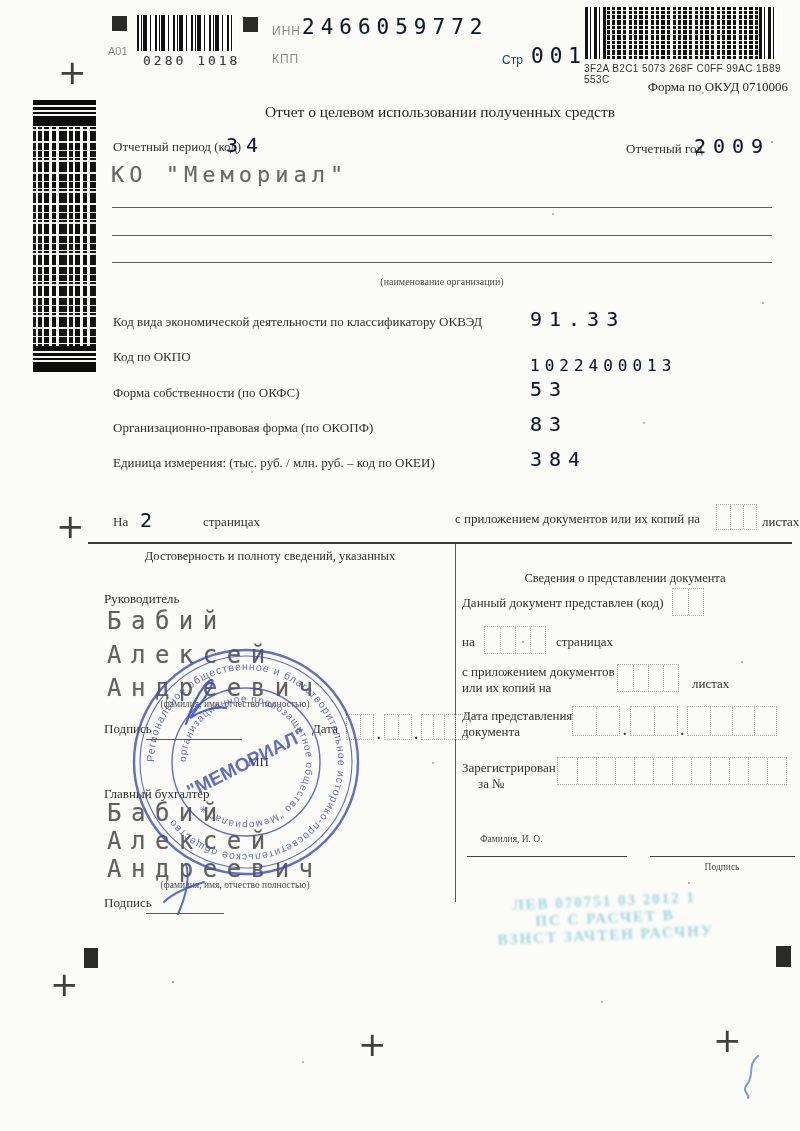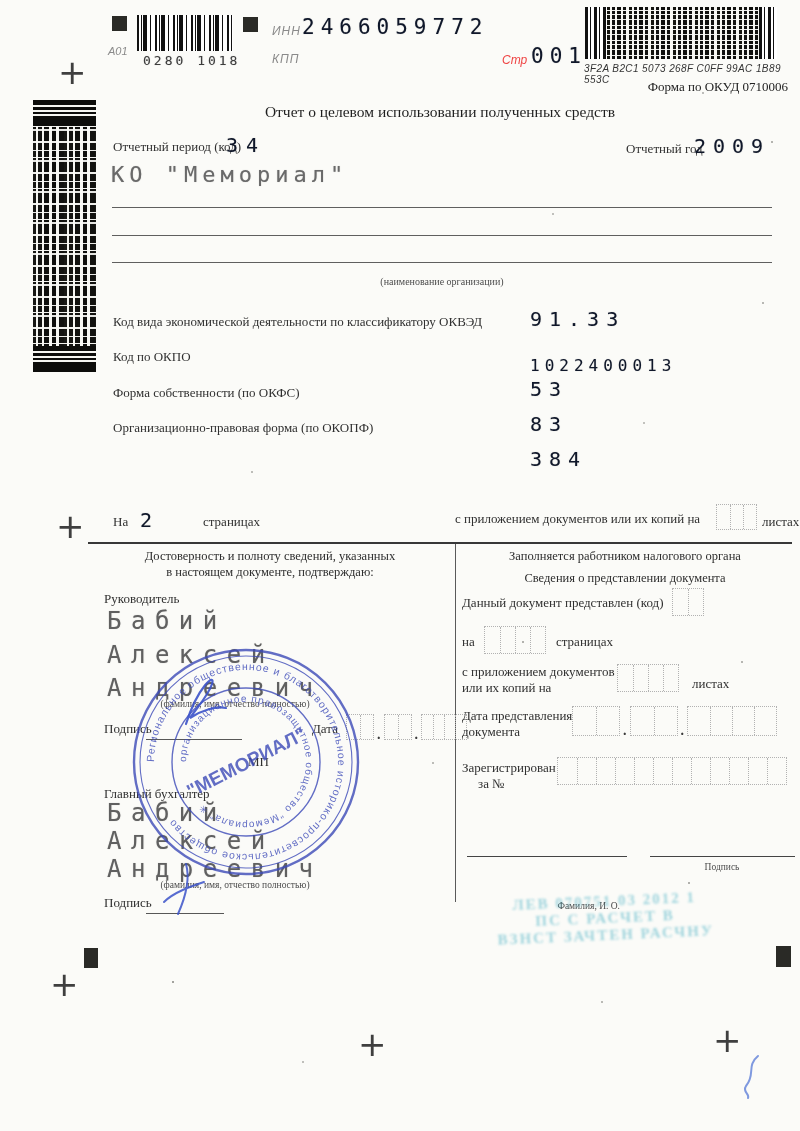--- a/index.html
+++ b/index.html
@@ -1,20 +1,20 @@
 <!DOCTYPE html>
 <html><head>
 <meta charset="utf-8">
 <style>
   html,body{margin:0;padding:0;background:#ffffff;}
   .page{position:relative;width:800px;height:1131px;background:#fbfbf8;overflow:hidden;
         font-family:"Liberation Serif",serif;color:#2e2e2e;}
   .abs{position:absolute;}
   .serif{font-family:"Liberation Serif",serif;color:#2e2e2e;}
-  .sans{font-family:"Liberation Sans",sans-serif;font-style:italic;}
+  .sans{font-family:"Liberation Sans",sans-serif;}
   .b{font-weight:normal;}
   .tw{font-family:"DejaVu Sans Mono",monospace;color:#0f172a;text-shadow:0 0 1px rgba(110,110,110,.45);}
   .lbl{font-size:13px;color:#303030;}
   .cap{font-size:9.5px;color:#4c4c4c;}
   .hline{position:absolute;border-top:1px solid #5f5f5f;height:0;}
   .ul{position:absolute;border-bottom:1px solid #575757;height:0;}
   .cross{position:absolute;font-family:"DejaVu Sans",sans-serif;font-size:34px;font-weight:400;
          color:#3f3f3f;line-height:28px;}
   .sq{position:absolute;background:#2a2a26;}
   
@@ -56,21 +56,21 @@
 
   <div class="sq" style="left:112px;top:16px;width:15px;height:15px;"></div>
   <div class="bc1d" style="left:137px;top:15px;width:96px;height:36px;"></div>
   <div class="abs sans" style="left:108px;top:45px;font-size:11px;color:#8a8a8a;">А01</div>
   <div class="abs tw" style="left:143px;top:53px;font-size:13px;letter-spacing:3px;color:#3d3d3d;">0280 1018</div>
   <div class="sq" style="left:243px;top:17px;width:15px;height:15px;"></div>
 
   <div class="abs sans" style="left:272px;top:24px;font-size:12px;color:#8a8a8a;letter-spacing:1px;">ИНН</div>
   <div class="abs tw" style="left:302px;top:15px;font-size:21px;letter-spacing:6px;">2466059772</div>
   <div class="abs sans" style="left:272px;top:52px;font-size:12px;color:#8a8a8a;letter-spacing:1px;">КПП</div>
-  <div class="abs sans" style="left:502px;top:53px;font-size:12px;color:#ef4444;">Стр</div>
+  <div class="abs sans" style="left:502px;top:53px;font-size:12px;color:#0c4a6e;">Стр</div>
   <div class="abs tw" style="left:531px;top:44px;font-size:21px;letter-spacing:6px;">001</div>
 
   <div class="abs" style="left:585px;top:7px;width:192px;height:52px;display:flex;">
     <div class="mx-side" style="width:22px;height:52px;"></div>
     <div class="mx-mid" style="flex:1;height:52px;"></div>
     <div class="mx-side" style="width:18px;height:52px;"></div>
   </div>
   <div class="abs sans" style="left:584px;top:63px;font-size:10px;color:#333;letter-spacing:.4px;">3F2A B2C1 5073 268F C0FF 99AC 1B89 553C</div>
   <div class="abs serif b" style="left:598px;top:79px;width:190px;font-size:13px;text-align:right;color:#222;">Форма по ОКУД 0710006</div>
 
@@ -92,40 +92,40 @@
   <div class="abs serif" style="left:242px;top:276px;width:400px;text-align:center;font-size:10px;color:#4c4c4c;">(наименование организации)</div>
 
   <div class="abs serif lbl" style="left:113px;top:314px;">Код вида экономической деятельности по классификатору ОКВЭД</div>
   <div class="abs tw" style="left:530px;top:307px;font-size:20px;letter-spacing:7px;">91.33</div>
   <div class="abs serif lbl" style="left:113px;top:349px;">Код по ОКПО</div>
   <div class="abs tw" style="left:530px;top:356px;font-size:16px;letter-spacing:5px;">1022400013</div>
   <div class="abs serif lbl" style="left:113px;top:385px;">Форма собственности (по ОКФС)</div>
   <div class="abs tw" style="left:530px;top:377px;font-size:20px;letter-spacing:7px;">53</div>
   <div class="abs serif lbl" style="left:113px;top:420px;">Организационно-правовая форма (по ОКОПФ)</div>
   <div class="abs tw" style="left:530px;top:412px;font-size:20px;letter-spacing:7px;">83</div>
+  <div class="abs serif lbl" style="left:113px;top:455px;">Единица измерения: (тыс. руб. / млн. руб. – код по ОКЕИ)</div>
   <div class="abs tw" style="left:530px;top:447px;font-size:20px;letter-spacing:7px;">384</div>
 
   <div class="abs serif lbl" style="left:113px;top:514px;">На</div>
   <div class="abs tw" style="left:140px;top:508px;font-size:20px;letter-spacing:4px;">2</div>
   <div class="abs serif lbl" style="left:203px;top:514px;">страницах</div>
   <div class="abs serif lbl" style="left:455px;top:511px;">с приложением документов или их копий на</div>
   <div class="drow" style="left:716px;top:504px;">
     <span class="dgrp">
         <span class="c" style="width:13px;height:24px;"></span>
         <span class="c" style="width:13px;height:24px;"></span>
         <span class="c" style="width:13px;height:24px;"></span>
       </span>
   </div>
   <div class="abs serif lbl" style="left:762px;top:514px;">листах</div>
 
   <div class="abs" style="left:88px;top:542px;width:704px;height:2px;background:#383838;"></div>
   <div class="abs" style="left:455px;top:544px;width:1px;height:358px;background:#5a5a5a;"></div>
 
   <div class="abs serif b" style="left:95px;top:549px;width:350px;text-align:center;font-size:12.5px;">Достоверность и полноту сведений, указанных</div>
-  <div class="abs serif b" style="left:95px;top:565px;width:350px;text-align:center;font-size:12.5px;">в настоящем документе, подтверждаю:</div>
   <div class="abs serif lbl" style="left:104px;top:591px;">Руководитель</div>
   <div class="abs tw twname" style="left:107px;top:607px;">Бабий</div>
   <div class="abs tw twname" style="left:107px;top:641px;">Алексей</div>
   <div class="abs tw twname" style="left:107px;top:674px;">Андреевич</div>
   <div class="abs serif cap" style="left:95px;top:699px;width:280px;text-align:center;">(фамилия, имя, отчество полностью)</div>
 
   <div class="abs serif lbl" style="left:104px;top:721px;">Подпись</div>
   <div class="ul" style="left:146px;top:739px;width:96px;"></div>
   <div class="abs serif lbl" style="left:312px;top:721px;">Дата</div>
   <div class="drow" style="left:346px;top:714px;">
@@ -176,21 +176,20 @@
   </svg>
 
   <svg class="abs" style="left:172px;top:666px;" width="90" height="72" viewBox="0 0 90 72">
     <path d="M14,58 C26,20 44,6 40,18 C36,30 26,40 18,52 C30,44 44,40 54,42" fill="none" stroke="#3b52c9" stroke-width="2.2" stroke-linecap="round" opacity=".9"></path>
   </svg>
 
   <svg class="abs" style="left:152px;top:858px;" width="60" height="62" viewBox="0 0 60 62">
     <path d="M34,6 C38,20 34,38 26,56 M12,44 C22,34 40,28 52,24" fill="none" stroke="#3b52c9" stroke-width="2" stroke-linecap="round" opacity=".85"></path>
   </svg>
 
-  <div class="abs serif b" style="left:460px;top:549px;width:330px;text-align:center;font-size:12.5px;">Заполняется работником налогового органа</div>
   <div class="abs serif" style="left:460px;top:571px;width:330px;text-align:center;font-size:12.5px;">Сведения о представлении документа</div>
 
   <div class="abs serif lbl" style="left:462px;top:595px;">Данный документ представлен  (код)</div>
   <div class="drow" style="left:672px;top:588px;">
     <span class="dgrp">
         <span class="c" style="width:15px;height:26px;"></span>
         <span class="c" style="width:15px;height:26px;"></span>
       </span>
   </div>
 
@@ -251,21 +250,21 @@
         <span class="c" style="width:19px;height:26px;"></span>
         <span class="c" style="width:19px;height:26px;"></span>
         <span class="c" style="width:19px;height:26px;"></span>
         <span class="c" style="width:19px;height:26px;"></span>
         <span class="c" style="width:19px;height:26px;"></span>
         <span class="c" style="width:19px;height:26px;"></span>
       </span>
   </div>
 
   <div class="ul" style="left:467px;top:856px;width:160px;border-bottom-color:#444;"></div>
-  <div class="abs serif cap" style="left:480px;top:901px;width:140px;text-align:right;">Фамилия, И. О.</div>
+  <div class="abs serif cap" style="left:480px;top:834px;width:140px;text-align:left;">Фамилия, И. О.</div>
   <div class="ul" style="left:650px;top:856px;width:145px;border-bottom-color:#444;"></div>
   <div class="abs serif cap" style="left:672px;top:862px;width:100px;text-align:center;">Подпись</div>
 
   <div class="abs faint" style="left:470px;top:893px;width:270px;transform:rotate(-2.5deg);">
     <div>ЛЕВ 070751 03 2012 1</div>
     <div>ПС С РАСЧЕТ В</div>
     <div>ВЗНСТ ЗАЧТЕН РАСЧНУ</div>
   </div>
 
   <div class="sq" style="left:84px;top:948px;width:14px;height:20px;"></div>

